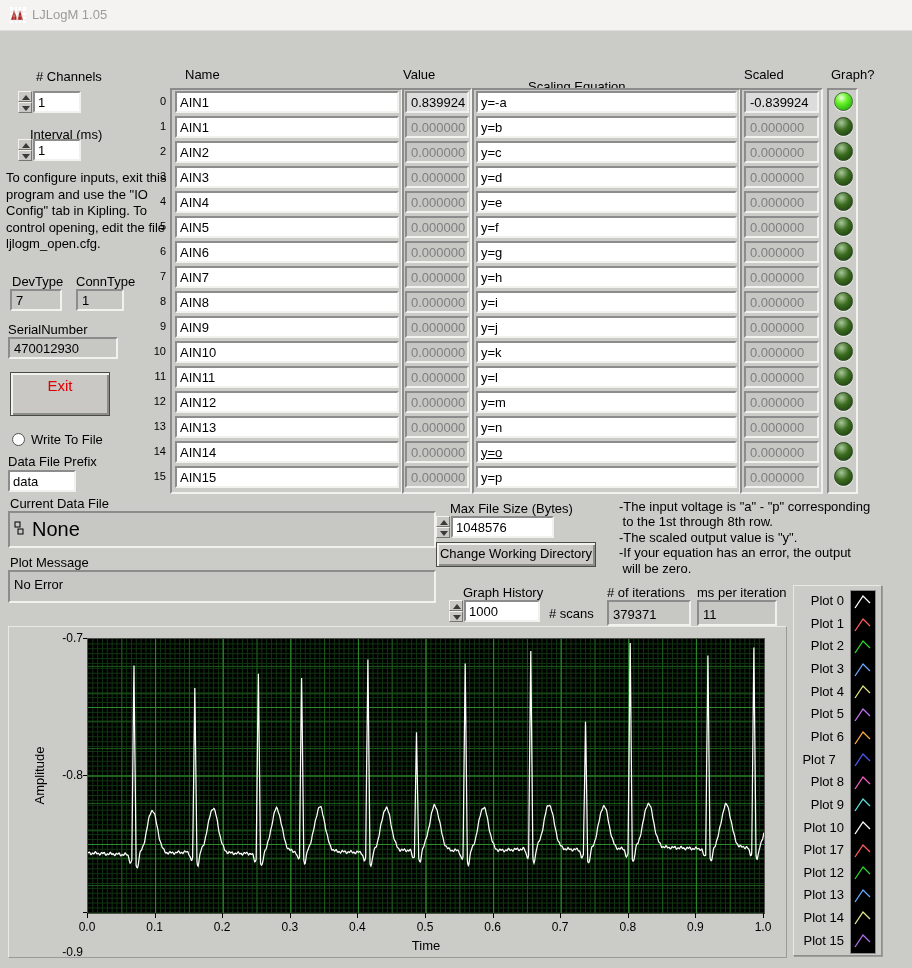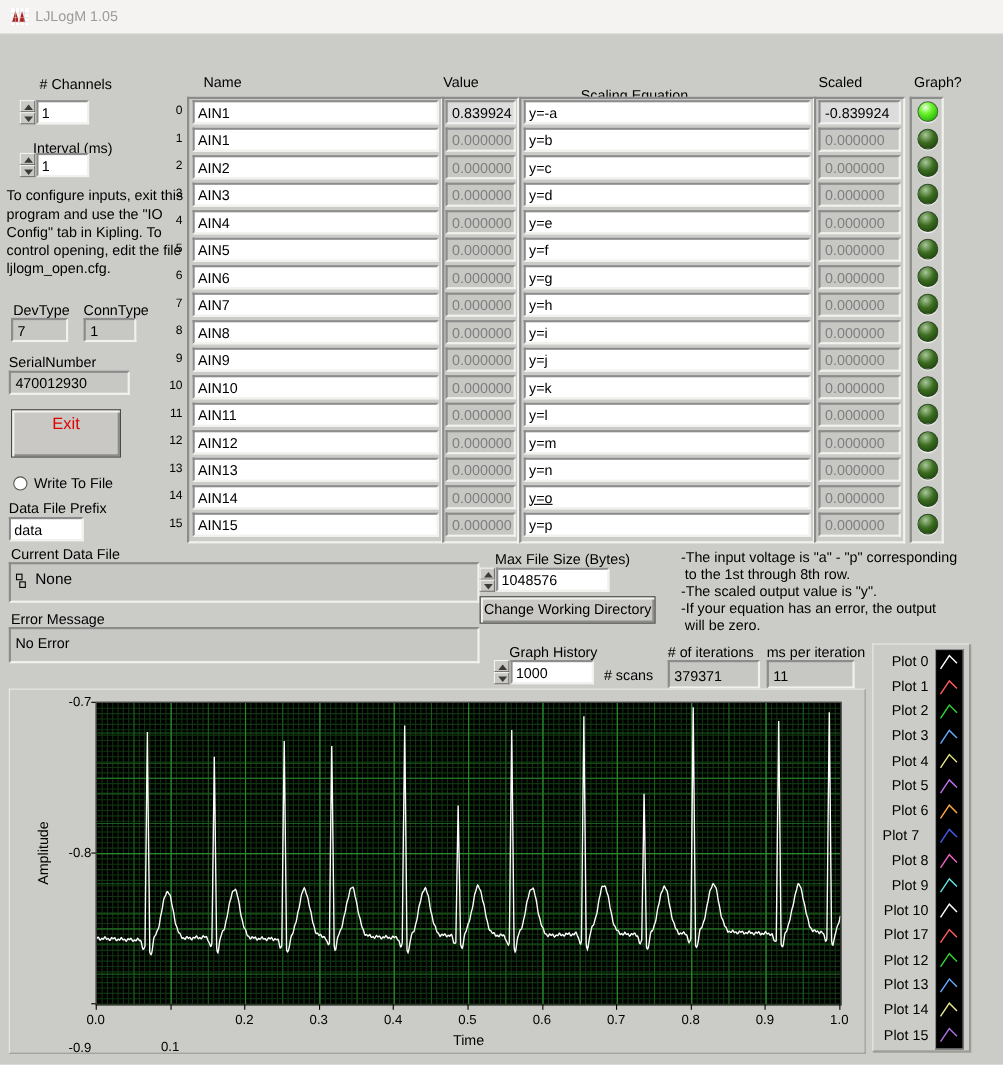--- a/index.html
+++ b/index.html
@@ -105,27 +105,27 @@
 
   <div class="btn exit-btn" style="left:10px;top:372px;width:100px;height:44px">Exit</div>
 
   <div class="radio" style="left:12px;top:433px"></div>
   <div class="lbl" style="left:31px;top:432px">Write To File</div>
 
   <div class="lbl" style="left:8px;top:454px">Data File Prefix</div>
   <input class="ti" style="left: 8px; top: 470px; width: 68px;" value="data">
 
   <div class="lbl" style="left:10px;top:496px">Current Data File</div>
-  <div class="disp darktext" style="left:8px;top:511px;width:428px;height:37px;font-size:14px;padding-left:22px;padding-top:5px">None</div>
+  <div class="disp darktext" style="left:8px;top:511px;width:428px;height:37px;font-size:20px;padding-left:22px;padding-top:5px">None</div>
   <svg class="cdf-glyph" style="left:14px;top:521px" width="10" height="16">
     <rect x="1" y="1" width="5" height="5" fill="none" stroke="#000" stroke-width="1"></rect>
     <rect x="4" y="8" width="5" height="5" fill="none" stroke="#000" stroke-width="1"></rect>
   </svg>
 
-  <div class="lbl" style="left:10px;top:555px">Error Message</div>
+  <div class="lbl" style="left:10px;top:555px">Plot Message</div>
   <div class="disp darktext" style="left:8px;top:570px;width:428px;height:33px;padding-top:5px">No Error</div>
 
   <div class="lbl" style="left:185px;top:67px">Name</div>
   <div class="lbl" style="left:403px;top:67px">Value</div>
   <div class="lbl" style="left:528px;top:79px">Scaling Equation</div>
   <div class="lbl" style="left:744px;top:67px">Scaled</div>
   <div class="lbl" style="left:831px;top:67px">Graph?</div>
 
   <div class="strip" style="left:170px;top:88px;width:233px;height:406px"></div>
   <div class="strip" style="left:402px;top:88px;width:70px;height:406px"></div>
@@ -511,21 +511,21 @@
     </div>
     <div id="axis-ticks">
         <div class="tick-label y-tick" style="left: 36px; width: 38px; top: 4px;">-0.7</div>
         <div style="position: absolute; left: 74px; top: 11px; width: 4px; height: 1px; background: rgb(0, 0, 0);"></div>
         <div class="tick-label y-tick" style="left: 36px; width: 38px; top: 141px;">-0.8</div>
         <div style="position: absolute; left: 74px; top: 148px; width: 4px; height: 1px; background: rgb(0, 0, 0);"></div>
         <div class="tick-label y-tick" style="left: 36px; width: 38px; top: 278px; margin-top: 40px;">-0.9</div>
         <div style="position: absolute; left: 74px; top: 285px; width: 4px; height: 1px; background: rgb(0, 0, 0);"></div>
         <div class="tick-label x-tick" style="left: 63px; width: 30px; top: 293px;">0.0</div>
         <div style="position: absolute; left: 78px; top: 286px; width: 1px; height: 5px; background: rgb(0, 0, 0);"></div>
-        <div class="tick-label x-tick" style="left: 130.6px; width: 30px; top: 293px; margin-top: 24px;">0.1</div>
+        <div class="tick-label x-tick" style="left: 130.6px; width: 30px; top: 293px;">0.1</div>
         <div style="position: absolute; left: 145.6px; top: 286px; width: 1px; height: 5px; background: rgb(0, 0, 0);"></div>
         <div class="tick-label x-tick" style="left: 198.2px; width: 30px; top: 293px;">0.2</div>
         <div style="position: absolute; left: 213.2px; top: 286px; width: 1px; height: 5px; background: rgb(0, 0, 0);"></div>
         <div class="tick-label x-tick" style="left: 265.8px; width: 30px; top: 293px;">0.3</div>
         <div style="position: absolute; left: 280.8px; top: 286px; width: 1px; height: 5px; background: rgb(0, 0, 0);"></div>
         <div class="tick-label x-tick" style="left: 333.4px; width: 30px; top: 293px;">0.4</div>
         <div style="position: absolute; left: 348.4px; top: 286px; width: 1px; height: 5px; background: rgb(0, 0, 0);"></div>
         <div class="tick-label x-tick" style="left: 401px; width: 30px; top: 293px;">0.5</div>
         <div style="position: absolute; left: 416px; top: 286px; width: 1px; height: 5px; background: rgb(0, 0, 0);"></div>
         <div class="tick-label x-tick" style="left: 468.6px; width: 30px; top: 293px;">0.6</div>

